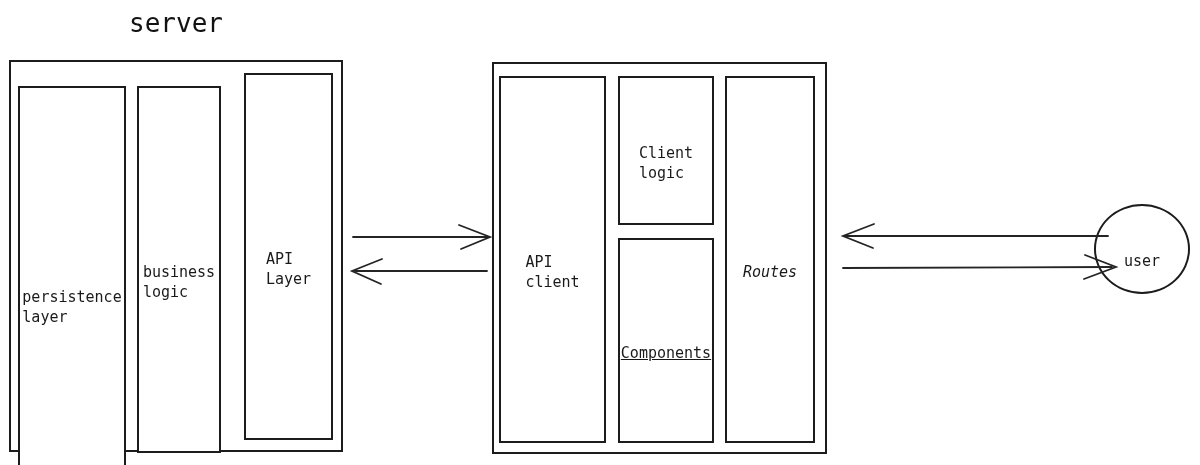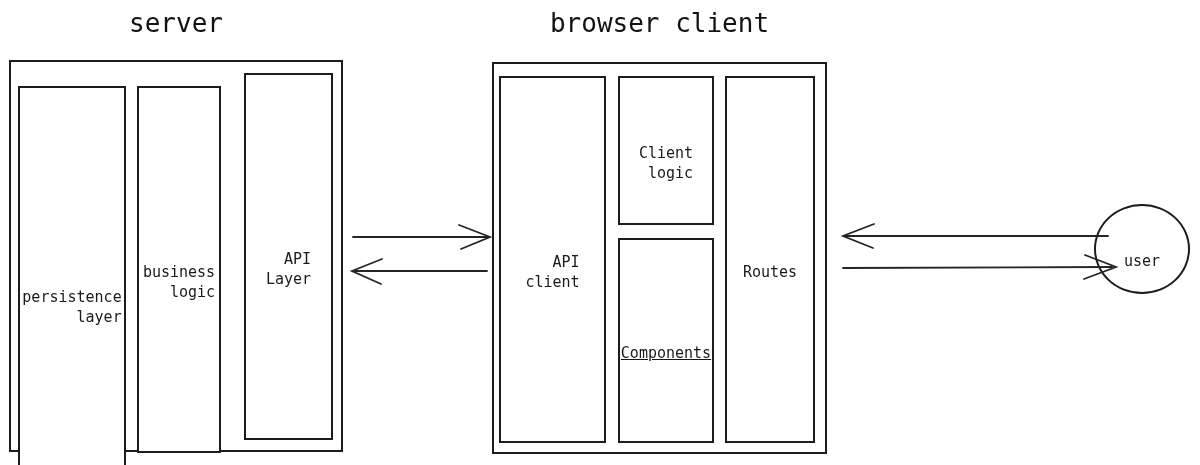--- a/index.html
+++ b/index.html
@@ -37,38 +37,38 @@
   }
   .module {
     display: flex;
     align-items: center;
     justify-content: center;
   }
   .lbl {
     font-size: 15px;
     line-height: 20px;
     font-weight: 500;
-    text-align: right;
+    text-align: left;
     white-space: pre-line;
     color: #1a1a1a;
     margin-top: 24px;
   }
 
   
   #server-box      { left: 9px;   top: 60px; width: 334px; height: 392px; }
   #persistence-box { left: 18px;  top: 86px; width: 108px; height: 418px; }
   #business-box    { left: 137px; top: 86px; width: 84px;  height: 367px; }
   #api-layer-box   { left: 244px; top: 73px; width: 89px;  height: 367px; }
 
   
   #browser-box      { left: 492px; top: 62px;  width: 335px; height: 392px; }
   #api-client-box   { left: 499px; top: 76px;  width: 107px; height: 367px; }
   #client-logic-box { left: 618px; top: 76px;  width: 96px;  height: 149px; }
   #components-box   { left: 618px; top: 238px; width: 96px;  height: 205px; text-decoration: underline; }
-  #routes-box       { left: 725px; top: 76px;  width: 90px;  height: 367px; }
+  #routes-box       { left: 725px; top: 76px;  width: 90px;  height: 367px; font-style: italic; }
 
   
   #user-circle {
     left: 1094px;
     top: 204px;
     width: 96px;
     height: 90px;
     border-radius: 50%;
   }
 
@@ -86,21 +86,20 @@
     stroke-linecap: round;
   }
 </style>
 </head>
 <body>
 
 <div id="canvas">
 
   <div class="dtitle" id="server-title">server</div>
 
-  <div class="dtitle" id="browser-title">browser client</div>
 
   <div class="box" id="server-box"></div>
 
   <div class="box module" id="persistence-box">
     <span class="lbl">persistence
 layer</span>
   </div>
   <div class="box module" id="business-box">
     <span class="lbl">business
 logic</span>

